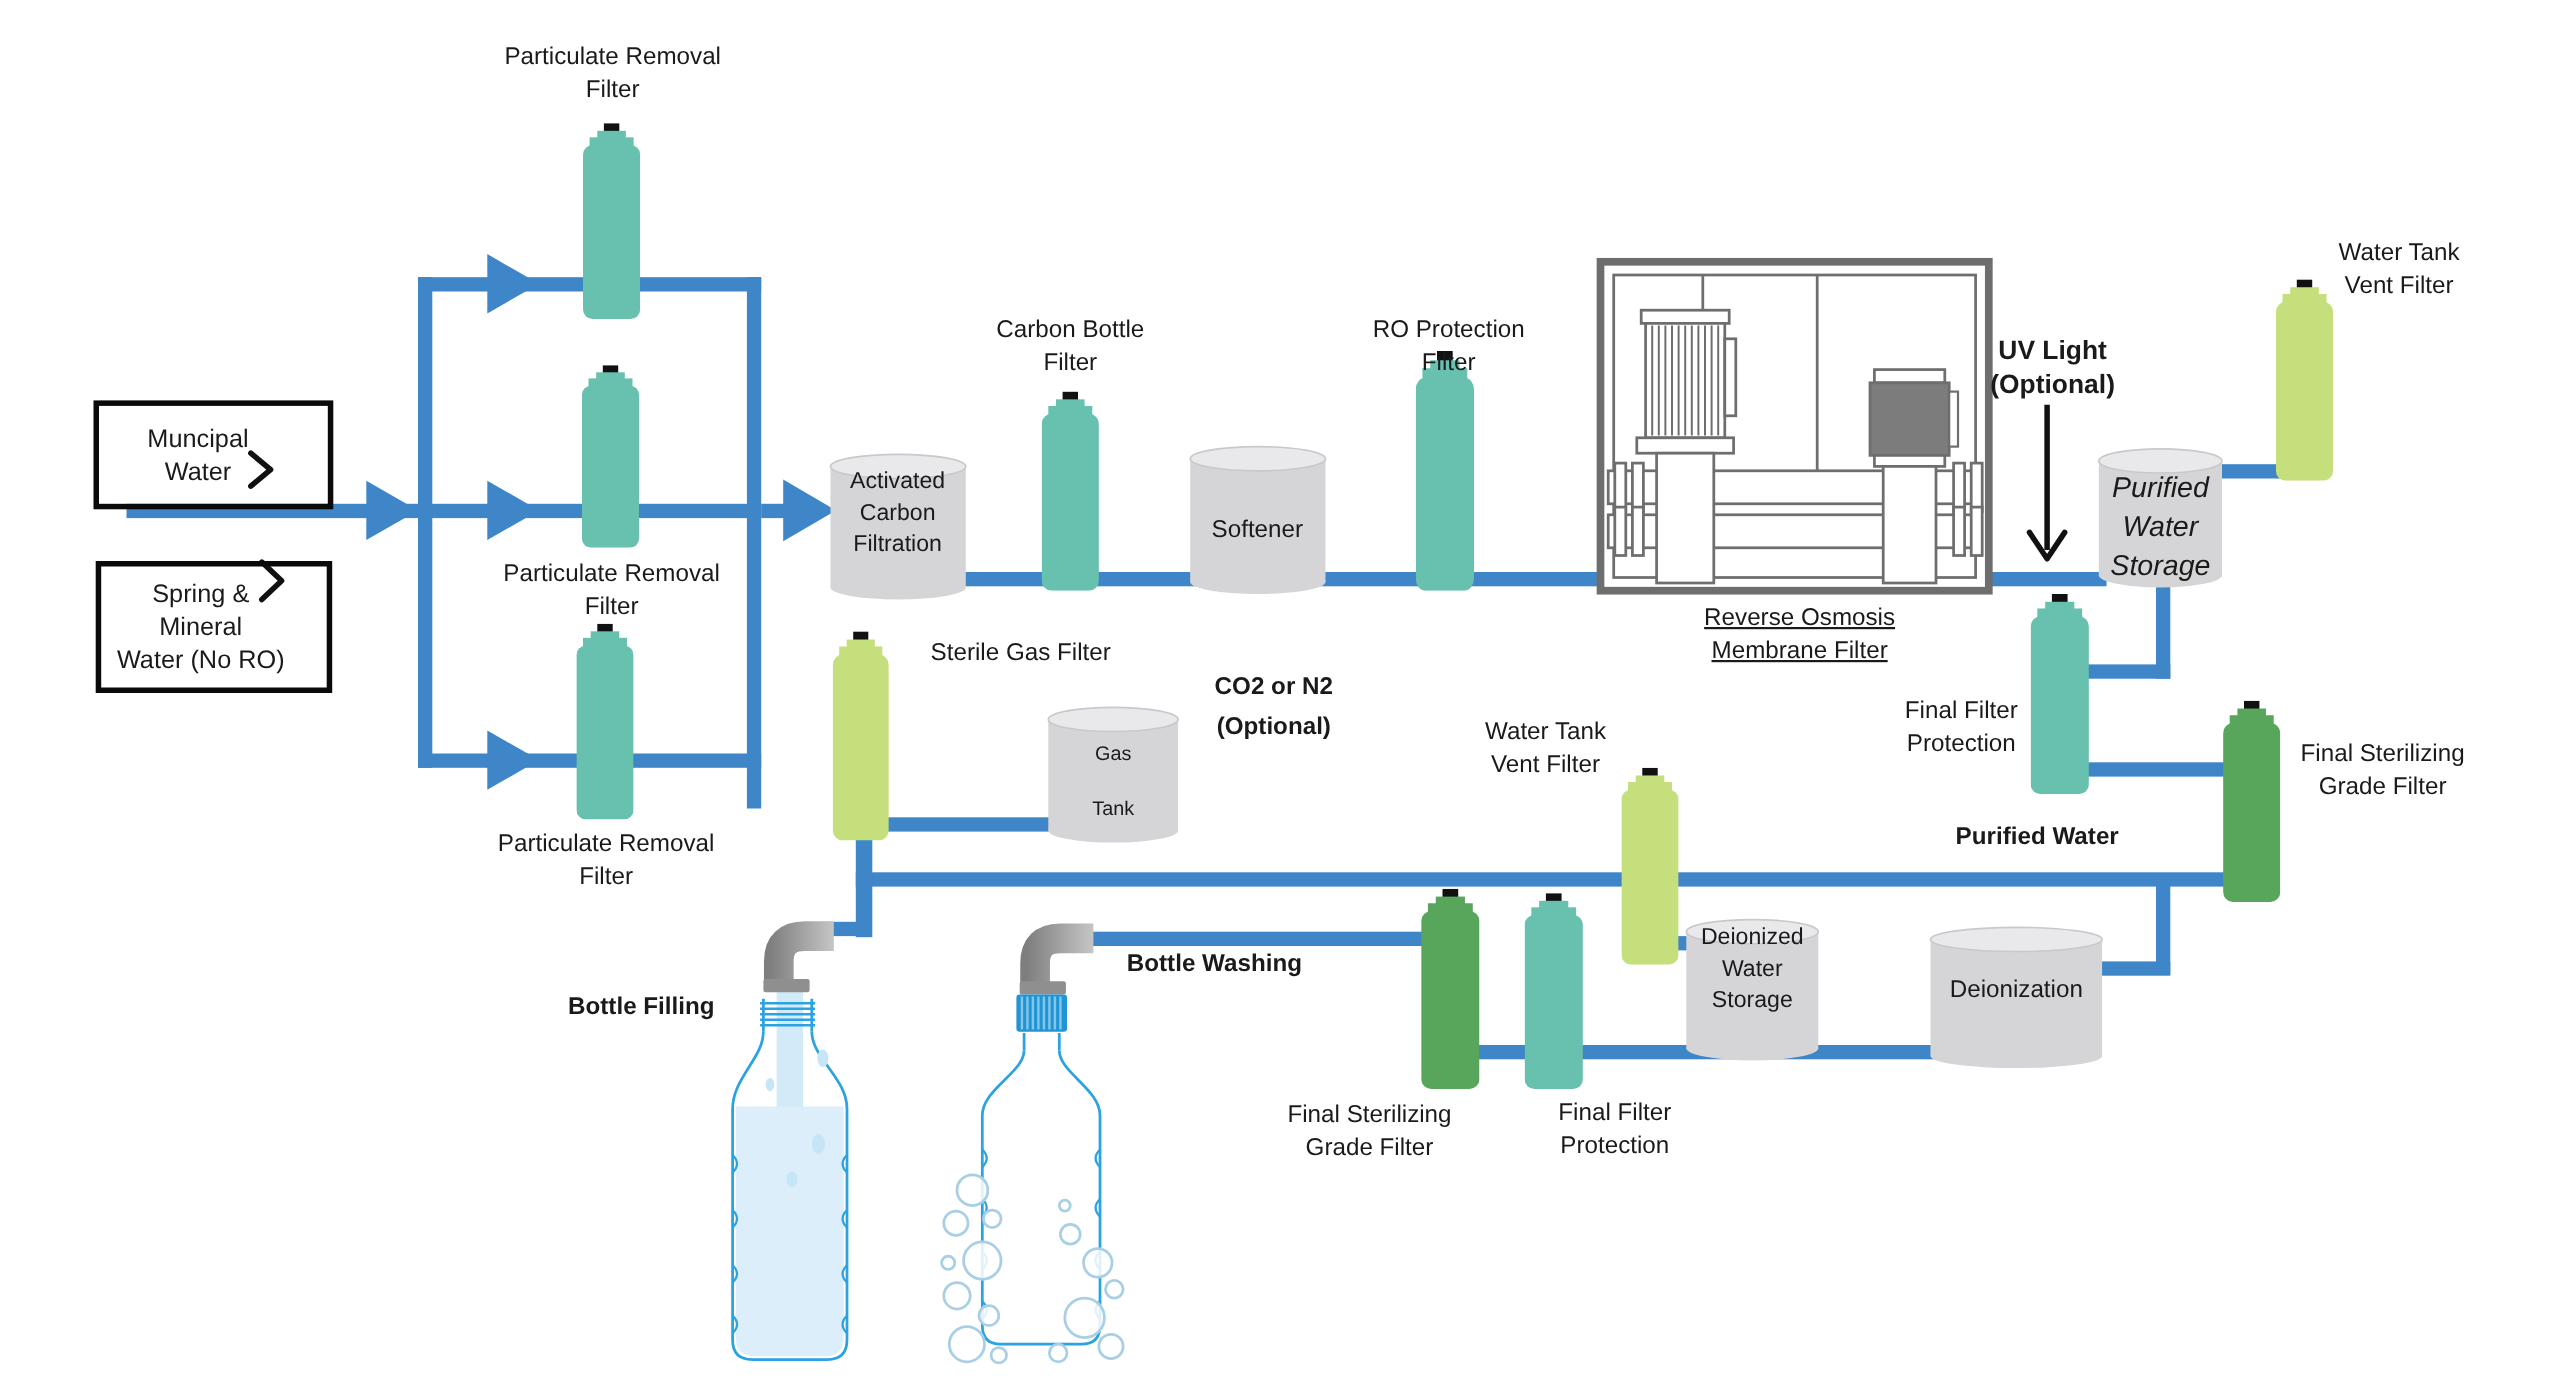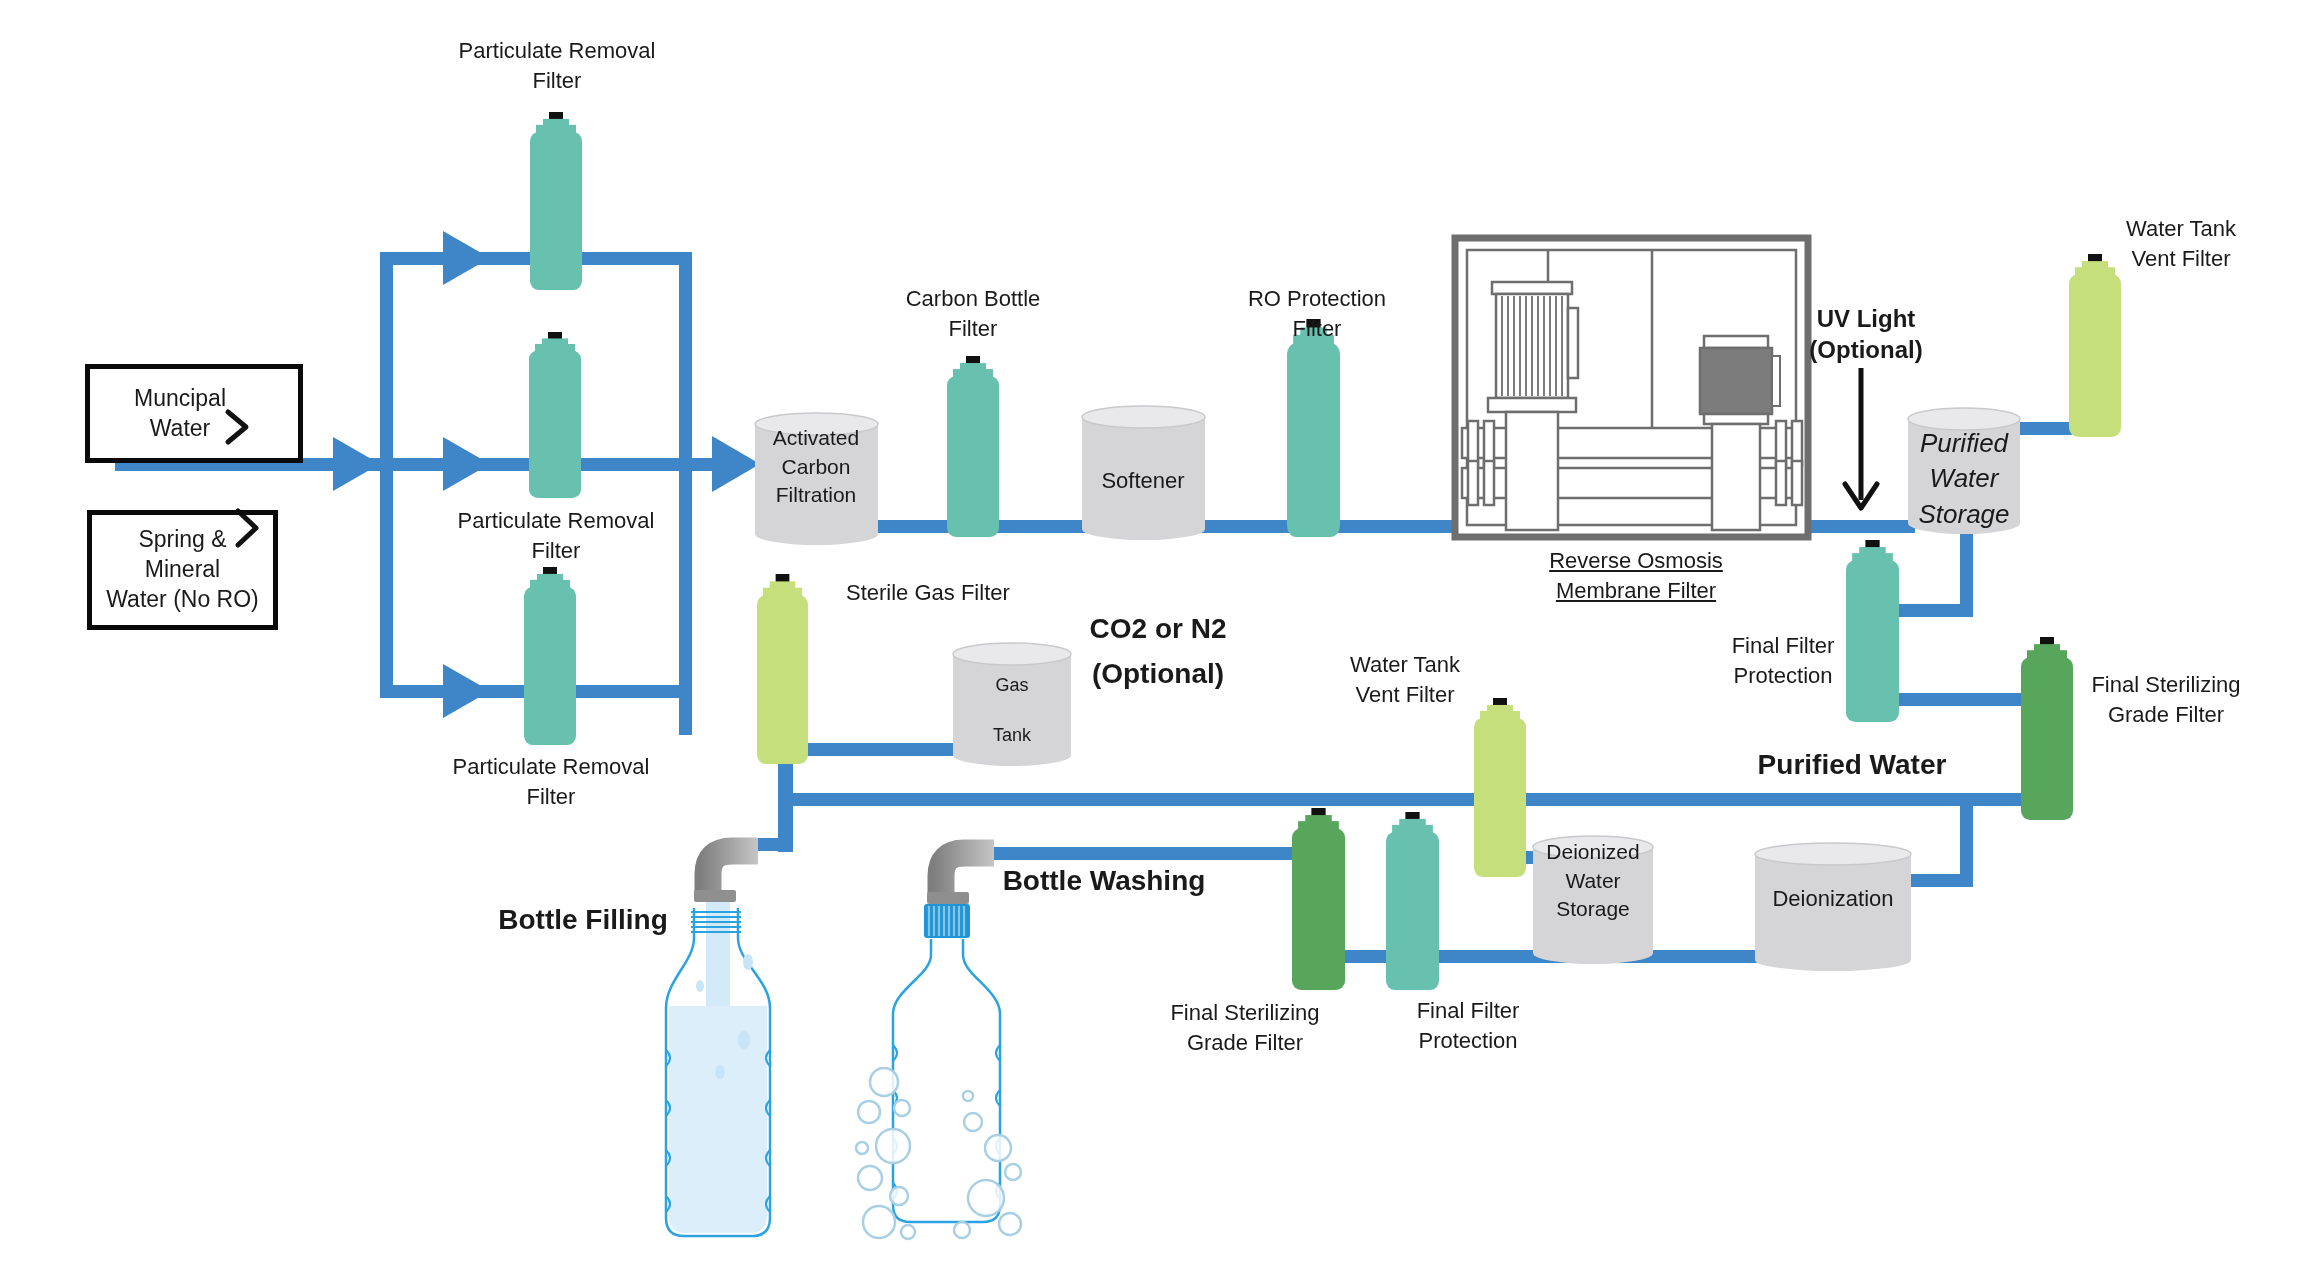--- a/index.html
+++ b/index.html
@@ -2,21 +2,21 @@
 <html><head>
 <meta charset="utf-8">
 <style>
   html,body{margin:0;padding:0;background:#fff;}
   #stage{position:relative;width:2324px;height:1272px;background:#fff;overflow:hidden;
          font-family:"Liberation Sans",sans-serif;color:#1a1a1a;}
   #layer{position:absolute;left:0;top:0;}
   .lbl{position:absolute;transform:translateX(-50%);text-align:center;white-space:pre-line;
        font-size:22px;line-height:1.36;z-index:3;}
   .lbl.left{transform:none;text-align:left;}
-  .lbl.bold{font-weight:bold;font-size:28px;line-height:1.4;}
+  .lbl.bold{font-weight:bold;font-size:22px;line-height:1.4;}
   .lbl.uv{font-weight:bold;font-size:24px;line-height:1.3;}
   .lbl.gastank{line-height:50px;}
   .srcbox{position:absolute;border:5px solid #0a0a0a;background:transparent;z-index:2;
           display:flex;align-items:center;justify-content:center;text-align:center;
           font-size:23px;line-height:1.3;white-space:pre-line;margin-top:10px;}
 </style>
 </head>
 <body>
 
 <div id="stage">
@@ -211,21 +211,21 @@
         <circle cx="968" cy="1096" r="5"></circle>
       </g>
     </g>
   </g>
 </svg>
 
 <div class="srcbox" style="left:85px;top:354px;width:180px;height:89px;padding-right:28px;">
   <span>Muncipal
 Water</span>
 </div>
-<div class="srcbox" style="left:87px;top:500px;width:181px;height:110px;padding-right:0;">
+<div class="srcbox" style="left:87px;top:500px;width:181px;height:110px;padding-right:24px;">
   <span>Spring &amp;
 Mineral
 Water (No RO)</span>
 </div>
 
 <div class="lbl" style="left:557px;top:36px;">Particulate Removal
 Filter</div>
 <div class="lbl" style="left:556px;top:506px;">Particulate Removal
 Filter</div>
 <div class="lbl" style="left:551px;top:752px;">Particulate Removal

